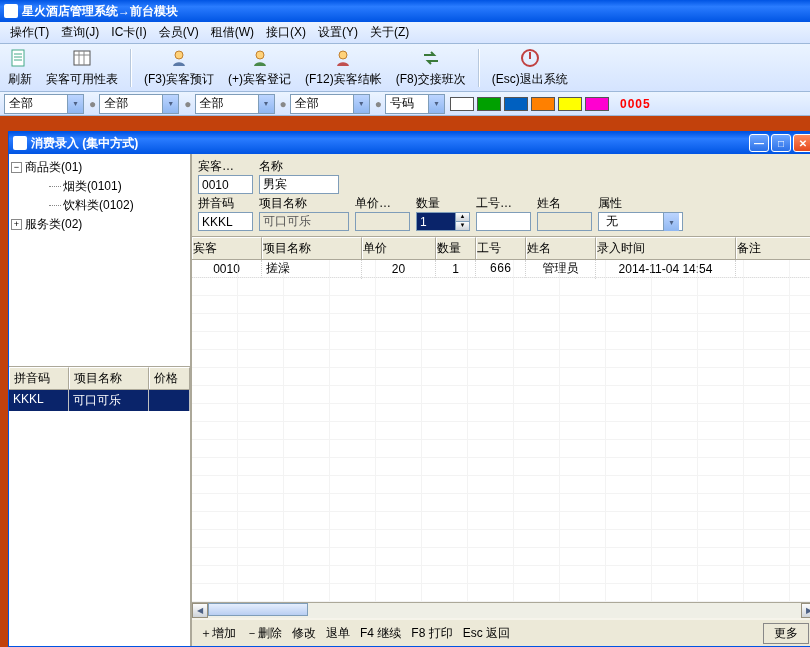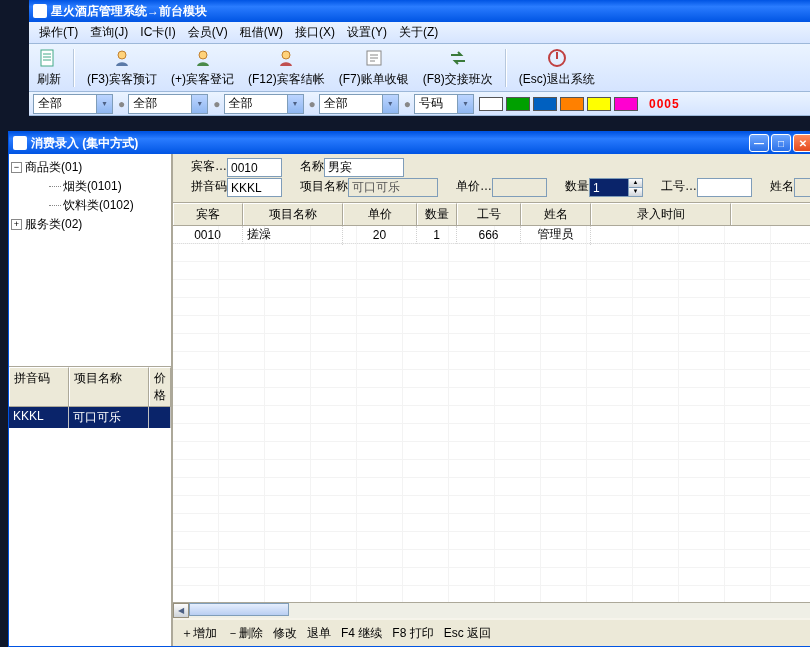--- a/index.html
+++ b/index.html
@@ -1,18 +1,18 @@
 <!DOCTYPE html>
 <html><head>
 <meta charset="utf-8">
 <style>
 * { box-sizing: border-box; margin: 0; padding: 0; font-family: "SimSun", "Microsoft YaHei", sans-serif; font-size: 12px; }
 body { background: #c0c0c0; width: 810px; height: 647px; overflow: hidden; position: relative; }
 
-.main-window { width: 810px; height: 647px; background: #0f172a; position: relative; padding-left: 29px; }
+.main-window { width: 810px; height: 647px; background: #c2410c; position: relative; }
 
 
 .titlebar { height: 22px; background: linear-gradient(to bottom, #0054e3, #2a7cff 30%, #0054e3); color: #fff; display: flex; align-items: center; padding: 0 4px; font-weight: bold; }
 .titlebar .icon { width: 14px; height: 14px; background: #fff; border-radius: 2px; margin-right: 4px; display: inline-block; }
 
 
 .menubar { height: 22px; background: linear-gradient(to bottom, #ebf3ff, #d6e5ff); border-bottom: 1px solid #9db8d9; display: flex; align-items: center; padding: 0 4px; }
 .menubar .menu-item { padding: 2px 6px; cursor: default; }
 
 
@@ -51,46 +51,46 @@
 .leftgrid .hdr { display: flex; background: #ece9d8; border-bottom: 1px solid #aca899; }
 .leftgrid .hdr .cell { border: 1px solid #fff; border-right: 1px solid #aca899; border-bottom: none; padding: 2px 4px; background: #ece9d8; }
 .leftgrid .row { display: flex; }
 .leftgrid .row .cell { padding: 2px 4px; border-right: 1px solid #c0c0c0; }
 .leftgrid .row.sel { background: #0a246a; color: #fff; }
 .leftgrid .body { flex: 1; background: #fff; overflow: hidden; }
 
 .rightpanel { flex: 1; display: flex; flex-direction: column; background: #ece9d8; }
 .formarea { padding: 4px 6px; background: #ece9d8; border-bottom: 1px solid #aca899; }
 .formrow { display: flex; align-items: flex-start; margin-bottom: 1px;}
-.fld { display: flex; flex-direction: row; margin-right: 6px; margin-left: 12px; }
+.fld { display: flex; flex-direction: column; margin-right: 6px; }
 .fld label { margin-bottom: 0px; white-space: nowrap; }
 .fld input, .fld .txt, .fld .combo { border: 1px solid #7f9db9; height: 19px; padding: 0 3px; background: #fff; }
 .fld .txt { display: flex; align-items: center; }
 .fld .txt.dis { background: #ece9d8; color: #555; }
 .fld .txt.sel { background: #0a246a; color: #fff; }
 
 .gridarea { flex: 1; display: flex; flex-direction: column; background: #fff; }
 .ghdr { display: flex; background: #ece9d8; border-bottom: 1px solid #aca899; }
-.ghdr .gc { border: 1px solid #fff; border-right: 1px solid #aca899; border-bottom: none; padding: 2px 0; text-align: center; background: #ece9d8; }
+.ghdr .gc { border: 1px solid #fff; border-right: 1px solid #aca899; border-bottom: none; padding: 2px 0; text-align: left; background: #ece9d8; }
 .gbody { flex: 1; position: relative; background: #fff; overflow: hidden; }
 .gbody .grow { display: flex; border-bottom: 1px dotted #d0d0d0; height: 18px; align-items: center; }
 .gbody .gc { border-right: 1px dotted #d0d0d0; padding: 2px 0; text-align: center; overflow: hidden; }
 .gbody .stripes { position: absolute; inset: 0; background-image: repeating-linear-gradient(to bottom, transparent 0 17px, #e8e8e8 17px 18px), repeating-linear-gradient(to right, transparent 0 45px, #e8e8e8 45px 46px); pointer-events: none; opacity: 0.5; }
 
 .gscroll { height: 16px; background: #ece9d8; border-top: 1px solid #aca899; display: flex; }
 .gscroll .arrow { width: 16px; height: 15px; background: linear-gradient(to bottom,#fdfdfd,#cfd4da); border: 1px solid #968f7c; display: flex; align-items: center; justify-content: center; font-size: 8px; color: #4d6185; }
 .gscroll .track { flex: 1; background: #efefe6; }
 .gscroll .thumb { width: 100px; height: 13px; background: linear-gradient(to bottom,#e5eefd,#b9cef2); border: 1px solid #7f9db9; margin: 0px; }
 
 .statusbar { height: 28px; border-top: 2px solid #f6f4eb; background: #ece9d8; display: flex; align-items: center; padding: 0 8px; gap: 10px; }
 .statusbar .extra { margin-left: auto; border: 1px solid #888; padding: 1px 10px; background: #ece9d8; }
 
 
 .gc.c0{width:70px;} .gc.c1{width:100px;} .gc.c2{width:74px;}
-.gc.c3{width:40px;} .gc.c4{width:64px;} .gc.c5{width:70px;}
+.gc.c3{width:40px;} .gc.c4{width:50px;font-family:Liberation Mono, monospace;} .gc.c5{width:70px;}
 .gc.c6{width:140px;} .gc.c7{flex:1;}
 </style>
 </head>
 <body>
 
 <div class="main-window">
 
   <div class="titlebar">
     <span class="icon"></span>
     <span>星火酒店管理系统→前台模块</span>
@@ -110,20 +110,29 @@
   <div class="toolbar">
     <div class="tool-btn">
       <span class="tool-icon">
         <svg width="20" height="20">
             <rect x="2" y="2" width="12" height="16" fill="#fff" stroke="#4a8"></rect>
             <path d="M4 6h8M4 9h8M4 12h8" stroke="#4a8"></path>
           </svg>
       </span>
       <span class="tool-label">刷新</span>
     </div>
+    <div class="tool-btn">
+      <span class="tool-icon">
+        <svg width="20" height="20">
+            <rect x="2" y="3" width="16" height="14" fill="#fff" stroke="#555"></rect>
+            <path d="M2 7h16M7 3v14M12 3v14" stroke="#888"></path>
+          </svg>
+      </span>
+      <span class="tool-label">宾客可用性表</span>
+    </div>
     <div class="sep"></div>
     <div class="tool-btn">
       <span class="tool-icon">
         <svg width="20" height="20">
             <circle cx="10" cy="7" r="4" fill="#ffd27a" stroke="#c08030"></circle>
             <path d="M4 18c1-5 11-5 12 0" fill="#5b7aa8"></path>
           </svg>
       </span>
       <span class="tool-label">(F3)宾客预订</span>
     </div>
@@ -137,29 +146,20 @@
       <span class="tool-label">(+)宾客登记</span>
     </div>
     <div class="tool-btn">
       <span class="tool-icon">
         <svg width="20" height="20">
             <circle cx="10" cy="7" r="4" fill="#ffd27a" stroke="#c08030"></circle>
             <path d="M4 18c1-5 11-5 12 0" fill="#c05050"></path>
           </svg>
       </span>
       <span class="tool-label">(F12)宾客结帐</span>
-    </div>
-    <div class="tool-btn">
-      <span class="tool-icon">
-        <svg width="20" height="20">
-            <rect x="3" y="3" width="14" height="14" fill="#fff" stroke="#888"></rect>
-            <path d="M6 7h8M6 10h8M6 13h5" stroke="#888"></path>
-          </svg>
-      </span>
-      <span class="tool-label">(F7)账单收银</span>
     </div>
     <div class="tool-btn">
       <span class="tool-icon">
         <svg width="20" height="20">
             <path d="M3 7h10l-3-3M17 13H7l3 3" stroke="#3a7a3a" fill="none" stroke-width="2"></path>
           </svg>
       </span>
       <span class="tool-label">(F8)交接班次</span>
     </div>
     <div class="sep"></div>
@@ -321,20 +321,21 @@
           </div>
           <div class="gbody">
             <div class="stripes"></div>
             <div class="grow">
               <div class="gc c0">0010</div>
               <div class="gc c1" style="text-align:left;padding-left:4px">搓澡</div>
               <div class="gc c2">20</div>
               <div class="gc c3">1</div>
               <div class="gc c4">666</div>
               <div class="gc c5">管理员</div>
+              <div class="gc c6">2014-11-04 14:54</div>
               <div class="gc c7"></div>
             </div>
           </div>
           <div class="gscroll">
             <div class="arrow">◀</div>
             <div class="track">
                 <div class="thumb"></div>
               </div>
             <div class="arrow">▶</div>
           </div>

